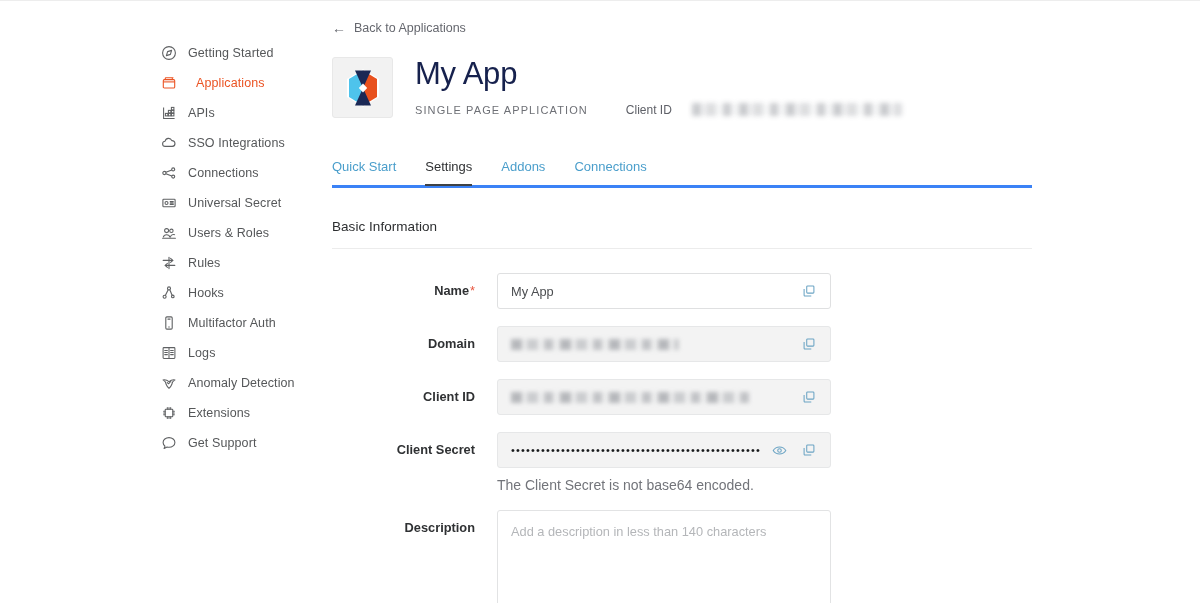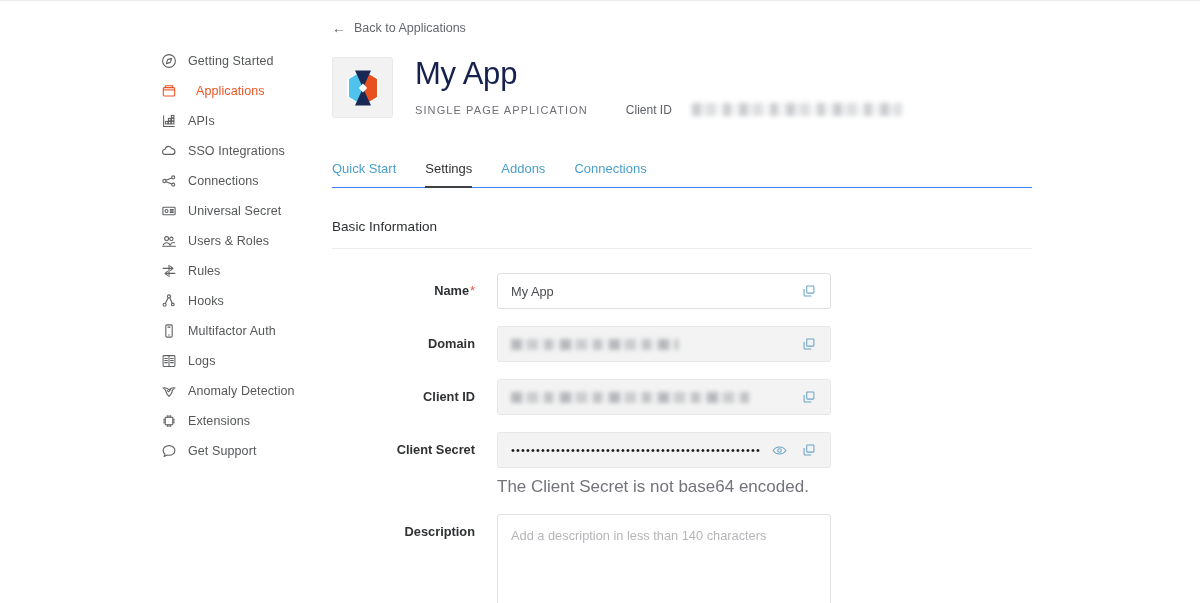--- a/index.html
+++ b/index.html
@@ -23,21 +23,21 @@
     position: absolute;
     top: 0; left: 0;
     width: 1200px;
     height: 1px;
     background: #ededed;
   }
 
   
   .sidebar {
     position: absolute;
-    top: 46px;
+    top: 38px;
     left: 160px;
     width: 150px;
   }
 
   .nav-item {
     display: flex;
     align-items: center;
     height: 30px;
     color: #555759;
     font-size: 12.5px;
@@ -148,21 +148,21 @@
     opacity: 0.95;
   }
 
   
   .tabs {
     position: relative;
     margin-top: 38px;
     display: flex;
     align-items: flex-end;
     height: 32px;
-    border-bottom: 1px solid #3b82f6;
+    border-bottom: 3px solid #3b82f6;
     width: 700px;
   }
 
   .tab {
     font-size: 13px;
     color: #4a9ecb;
     cursor: pointer;
     padding-bottom: 11px;
     margin-right: 29px;
     position: relative;
@@ -276,21 +276,21 @@
     cursor: pointer;
     display: flex;
     align-items: center;
     justify-content: center;
   }
   .icon-copy { right: 13px; }
   .icon-eye  { right: 43px; }
 
   .helper-text {
     margin-top: 9px;
-    font-size: 17px;
+    font-size: 14px;
     color: #72747a;
   }
 
   .textarea-box {
     border: 1px solid #e2e3e4;
     border-radius: 3px;
     background: #ffffff;
     height: 100px;
     padding: 13px 13px 0 13px;
     font-size: 12.8px;

